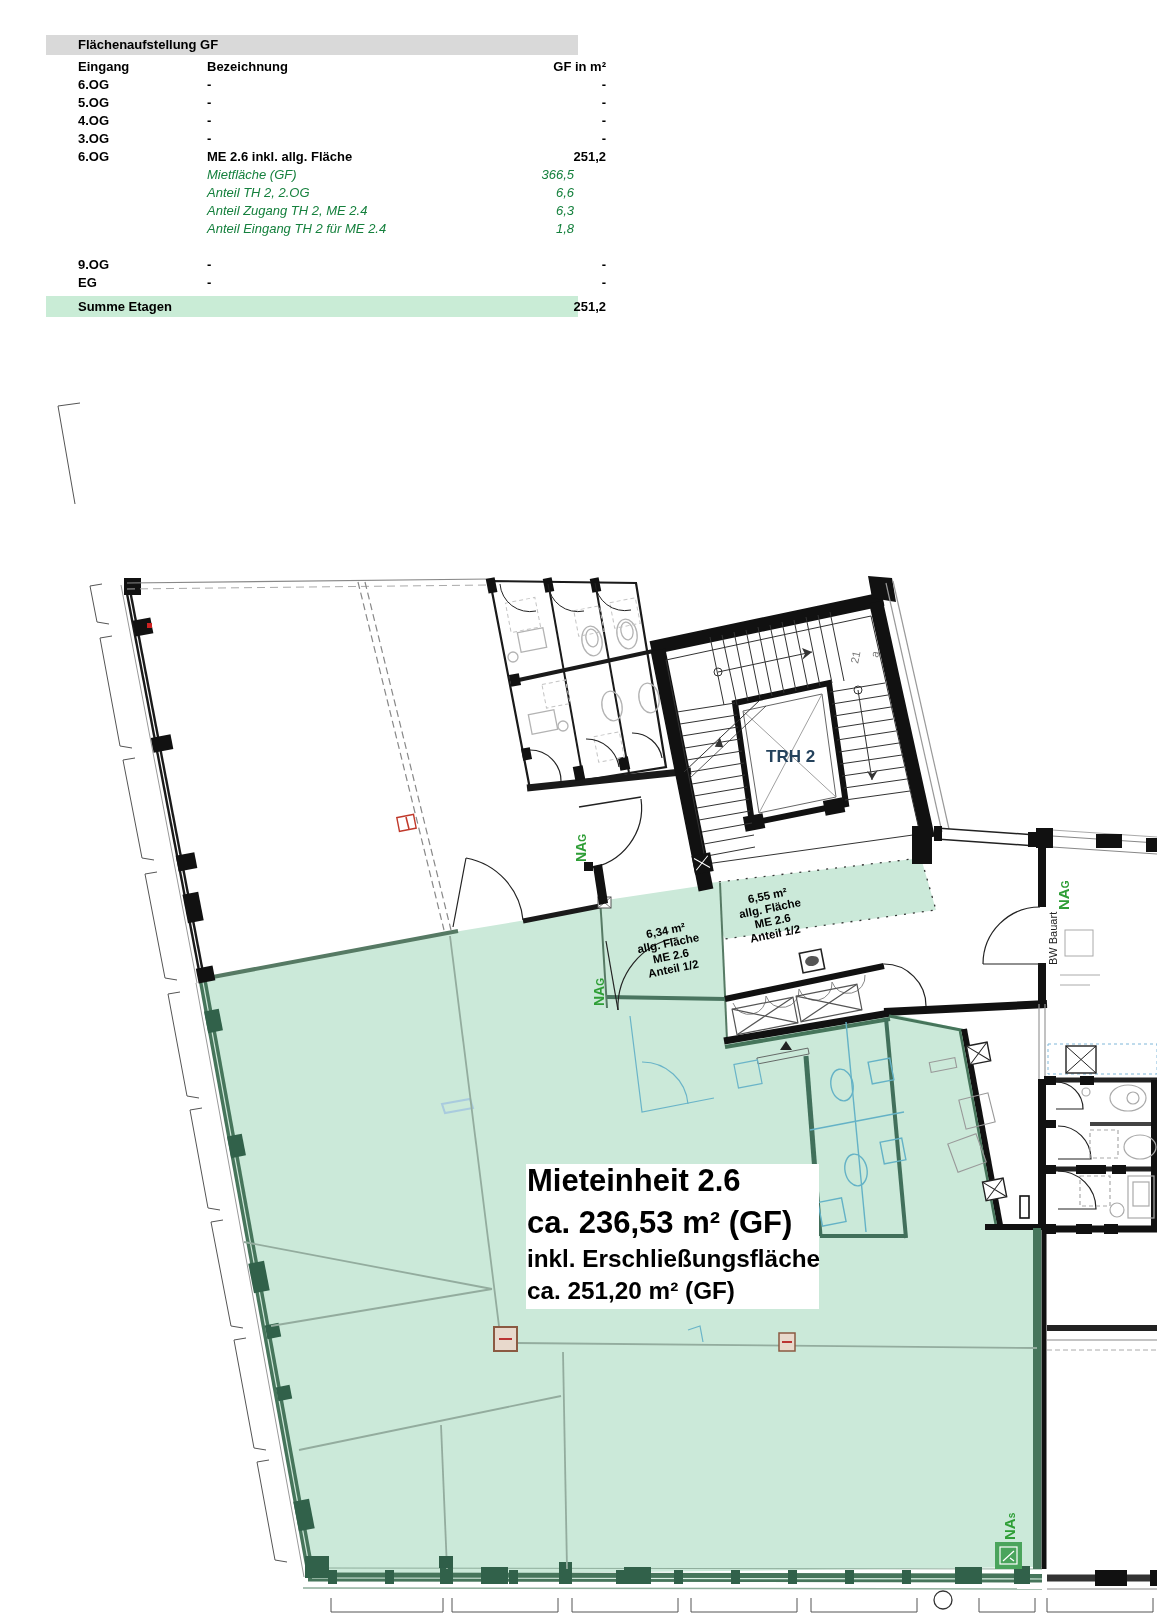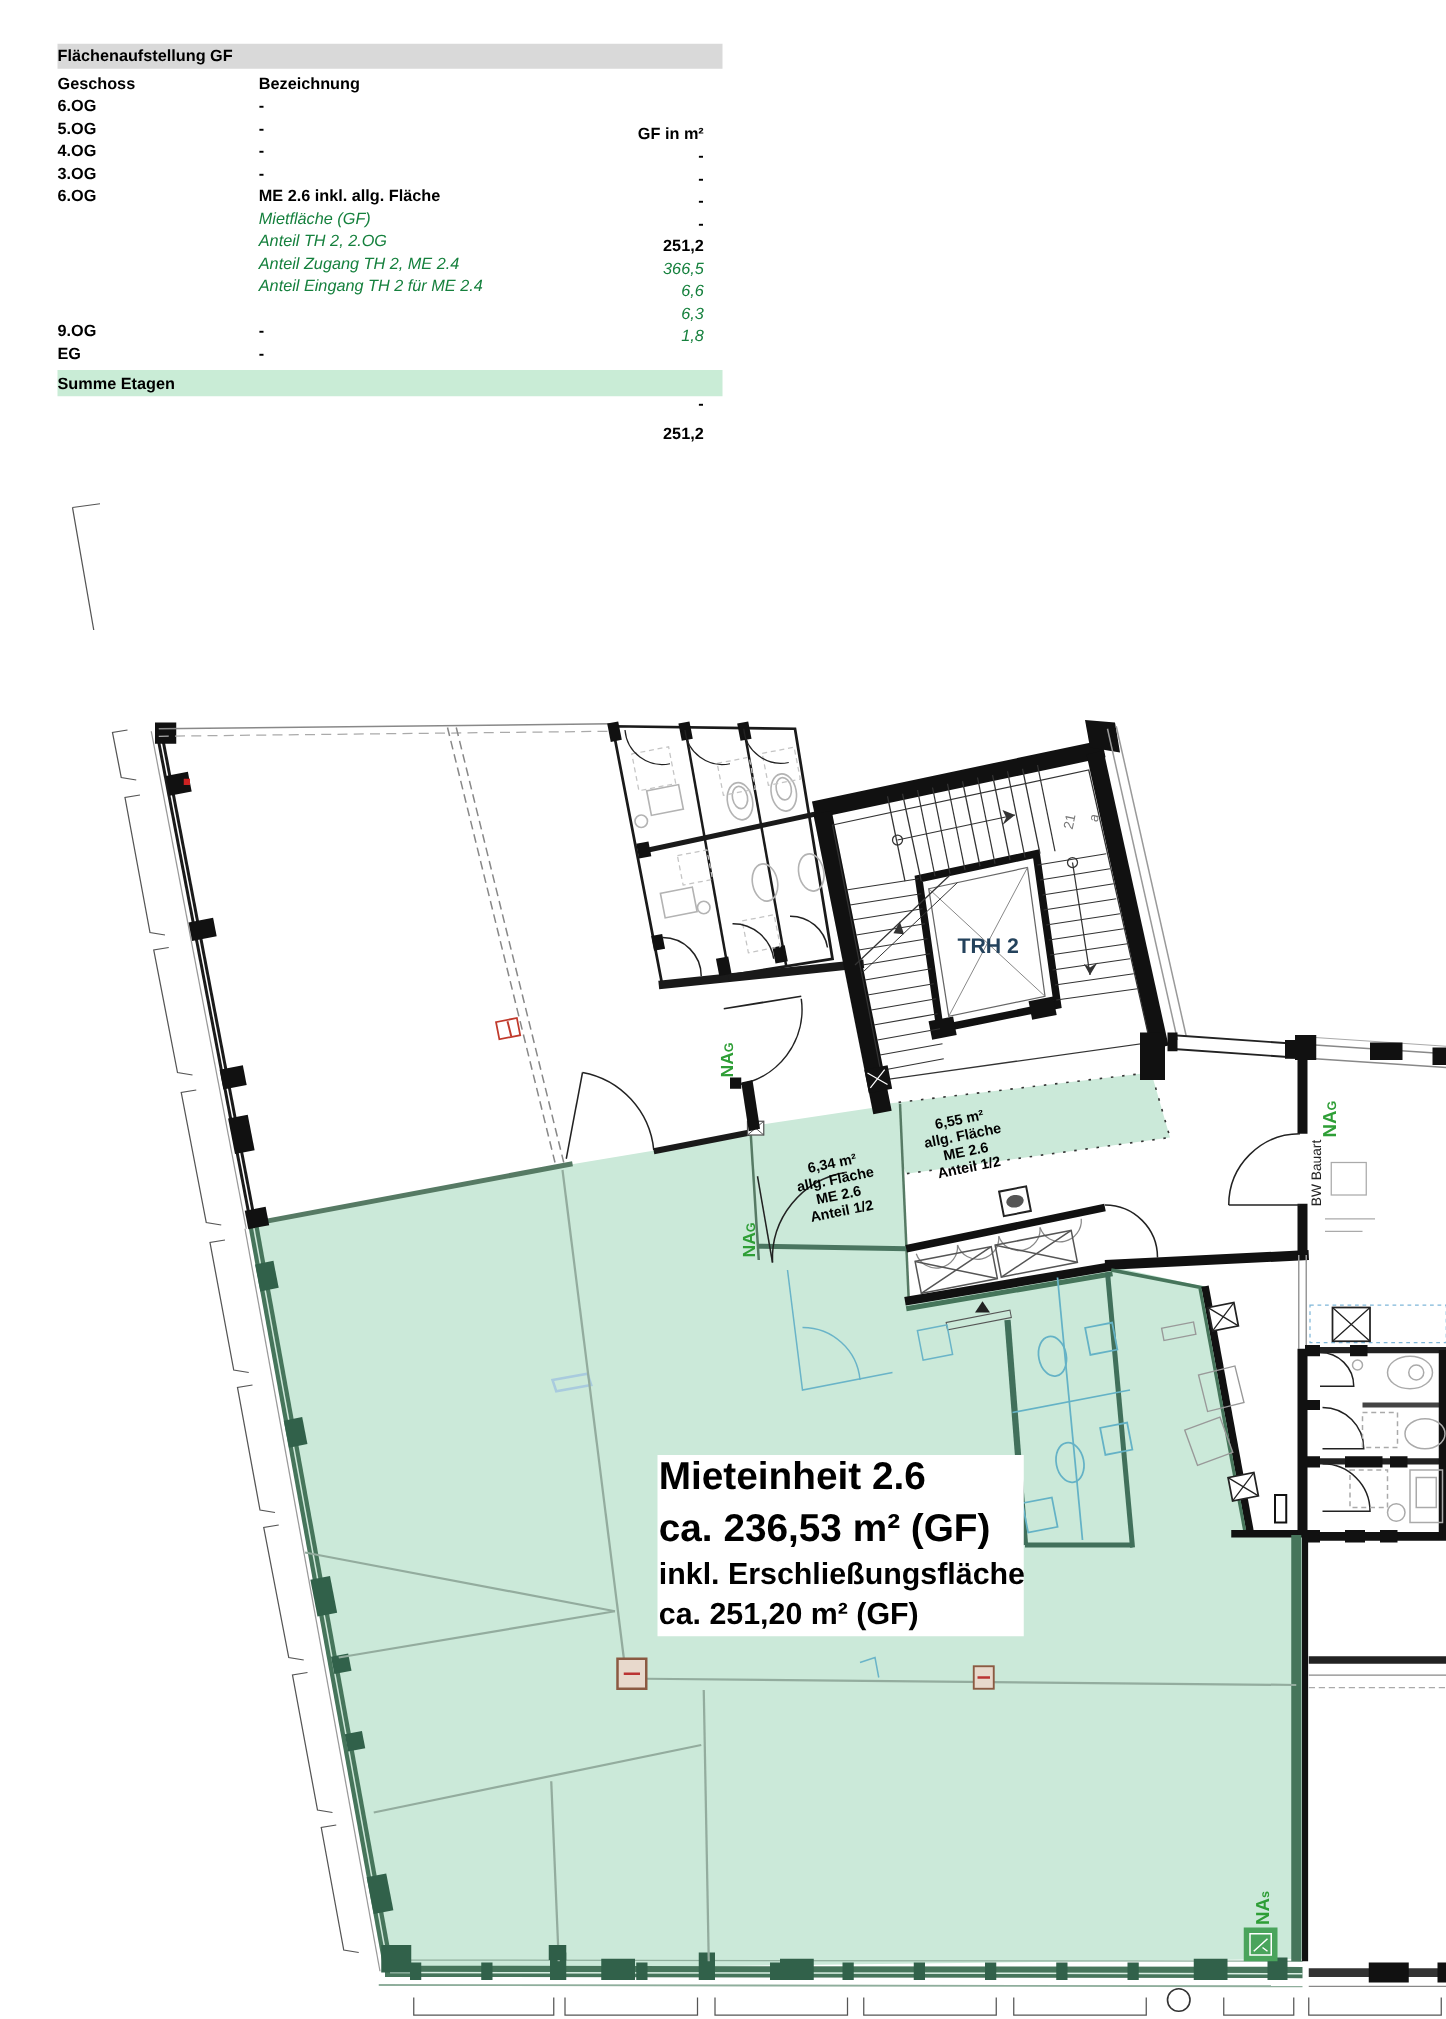--- a/index.html
+++ b/index.html
@@ -1,33 +1,33 @@
 <!DOCTYPE html>
 <html><head>
 <meta charset="utf-8">
 <style>
 html,body{margin:0;padding:0;background:#fff;width:1157px;height:1615px;overflow:hidden;}
 body{font-family:"Liberation Sans",sans-serif;position:relative;}
 .tbl{position:absolute;left:46px;top:0;width:532px;font-size:13px;color:#000;}
 .row{position:absolute;left:0;width:532px;height:18px;white-space:nowrap;}
 .c2{position:absolute;left:161px;top:0;}
-.c3{position:absolute;right:15px;top:0;text-align:center;margin-top:40px;}
-.b{font-weight:bold;}
+.c3{position:absolute;right:4px;top:0;text-align:center;}
+.b{font-weight:bold;padding-left:32px;}
 .it{font-style:italic;color:#15803d;}
 svg text{font-family:"Liberation Sans",sans-serif;}
 </style>
 </head>
 <body>
 
 <div class="tbl">
 
 <div style="position:absolute;left:0;top:35px;width:532px;height:20px;background:#d9d9d9;"></div>
 <div class="row b" style="top:37px;"><span>Flächenaufstellung GF</span></div>
 
-<div class="row b" style="top:59px;"><span>Geschoss</span><span class="c2">Bezeichnung</span><span class="c3">GF in m²</span></div>
+<div class="row b" style="top:59px;"><span>Eingang</span><span class="c2">Bezeichnung</span><span class="c3">GF in m²</span></div>
 
 <div class="row b" style="top:77px;"><span>6.OG</span><span class="c2">-</span><span class="c3">-</span></div>
 
 <div class="row b" style="top:95px;"><span>5.OG</span><span class="c2">-</span><span class="c3">-</span></div>
 
 <div class="row b" style="top:113px;"><span>4.OG</span><span class="c2">-</span><span class="c3">-</span></div>
 
 <div class="row b" style="top:131px;"><span>3.OG</span><span class="c2">-</span><span class="c3">-</span></div>
 
 <div class="row b" style="top:149px;"><span>6.OG</span><span class="c2">ME 2.6 inkl. allg. Fläche</span><span class="c3">251,2</span></div>

